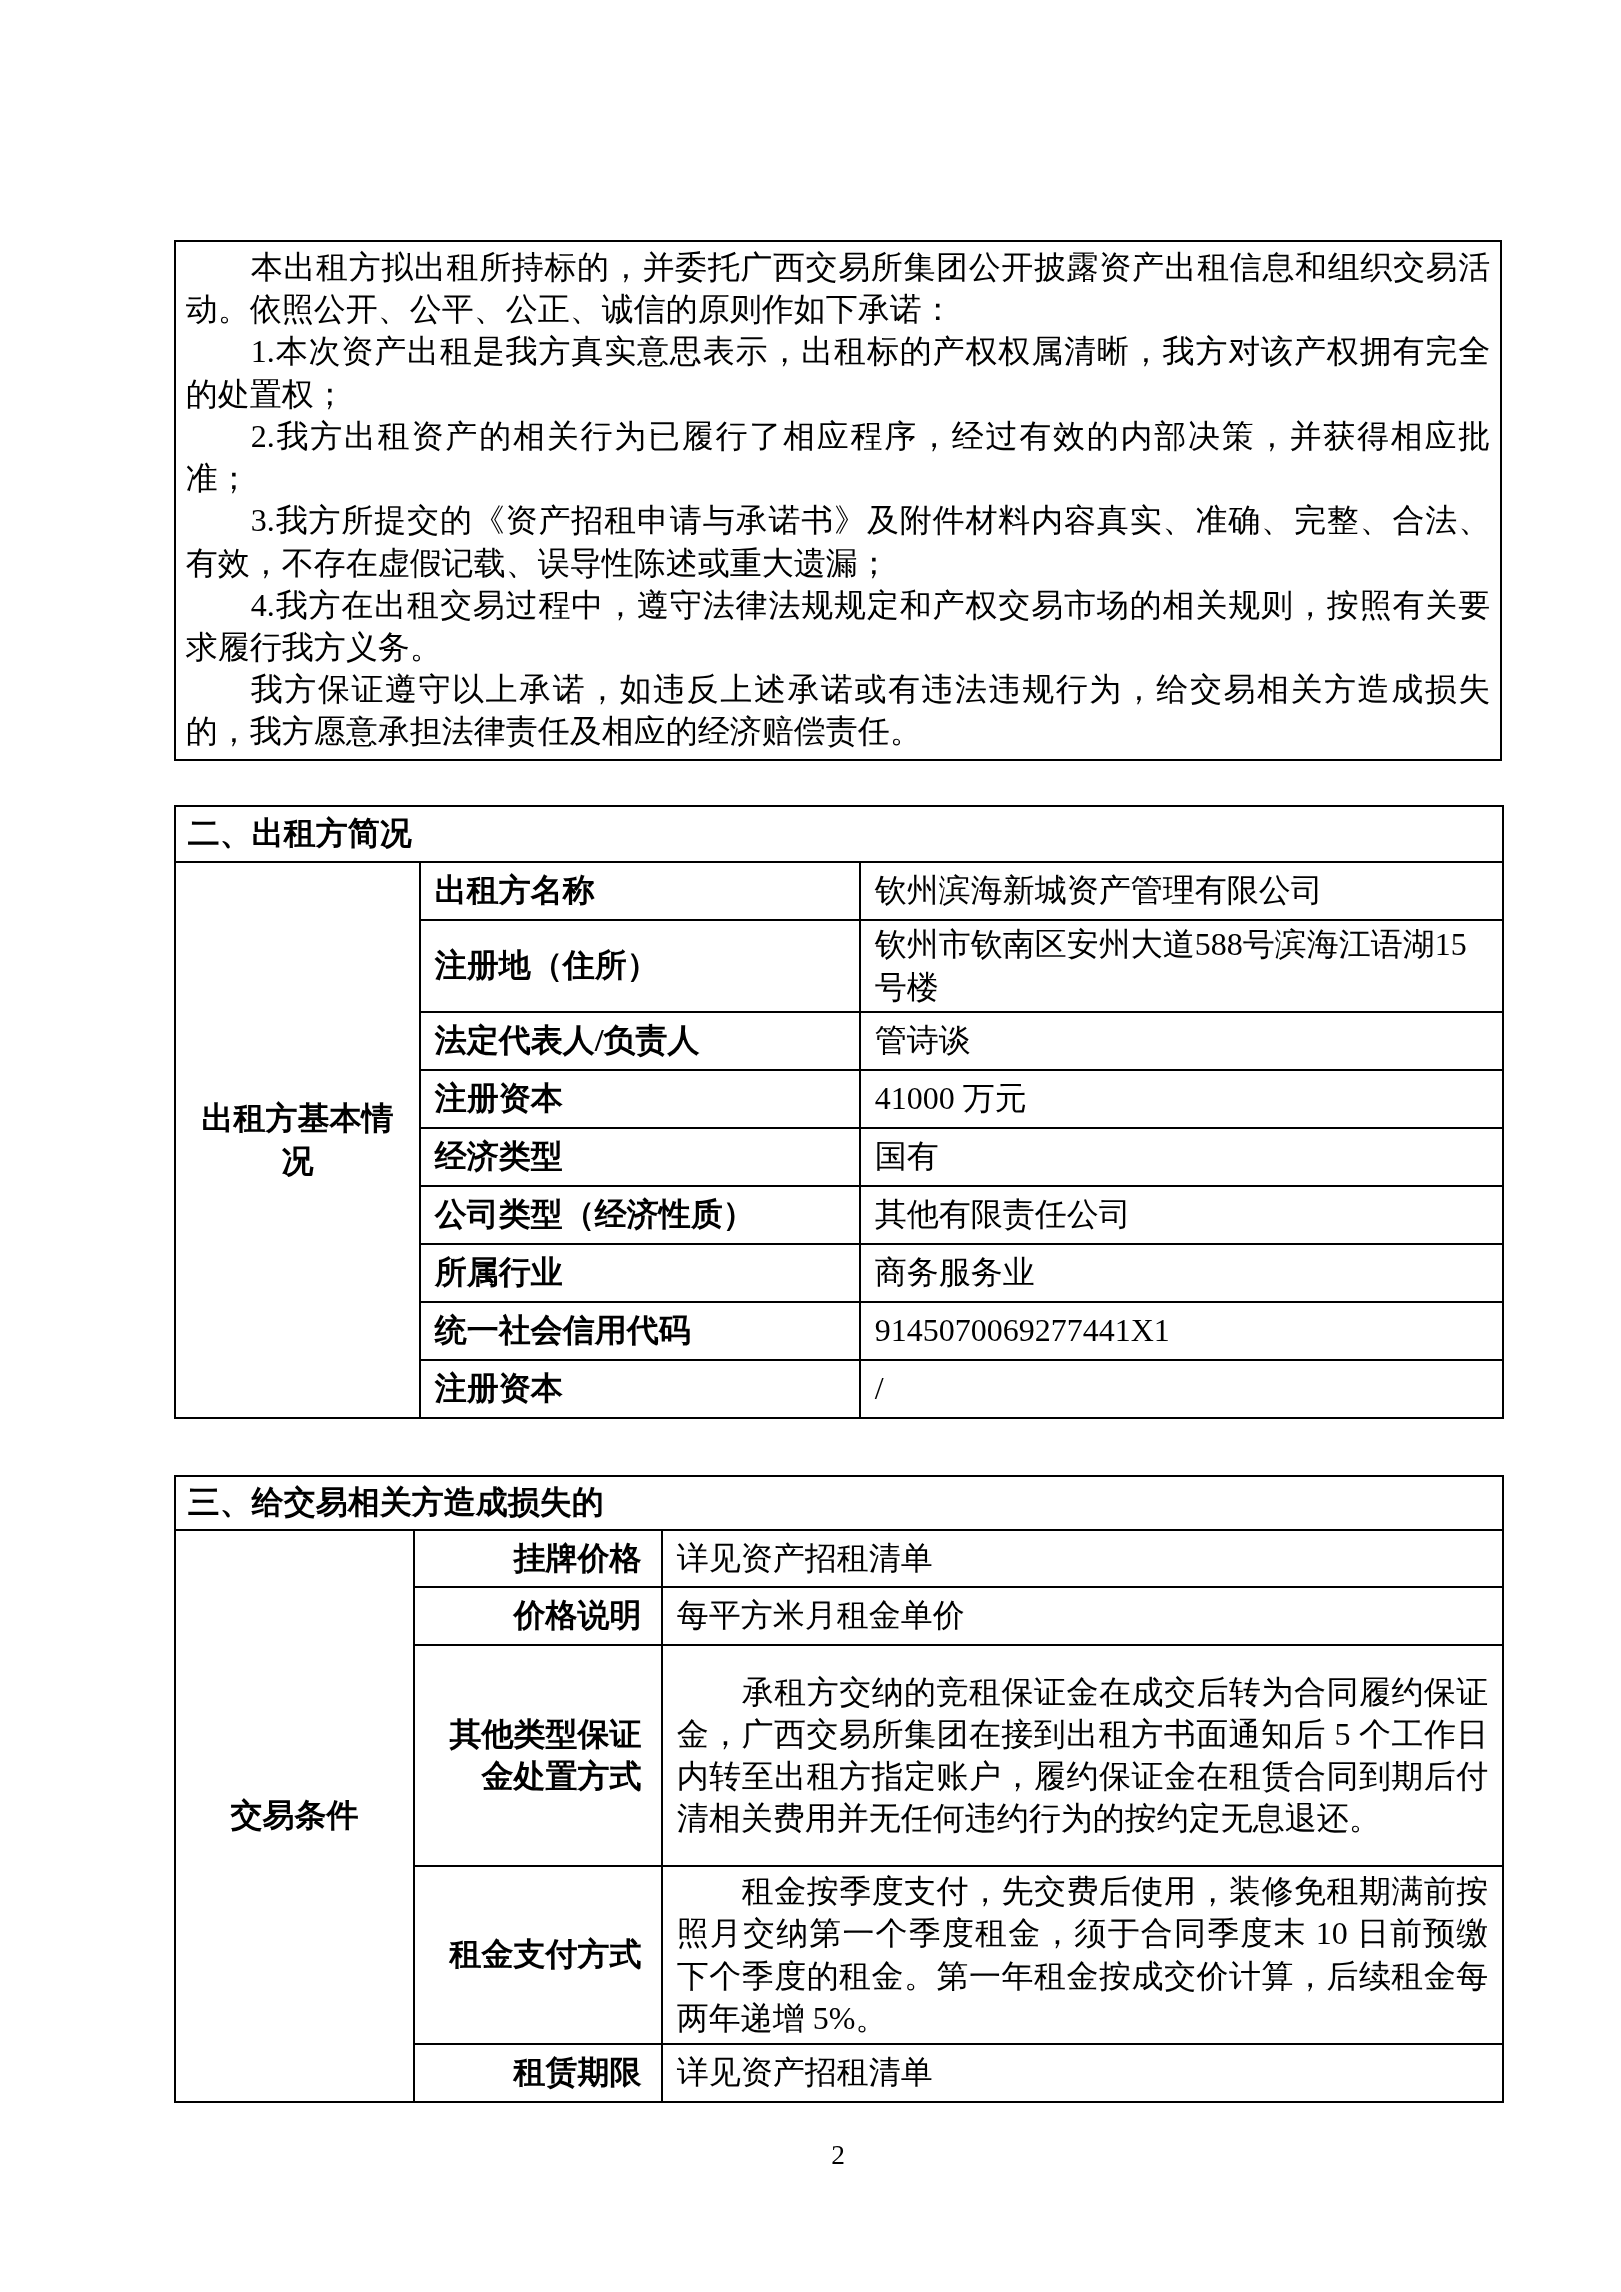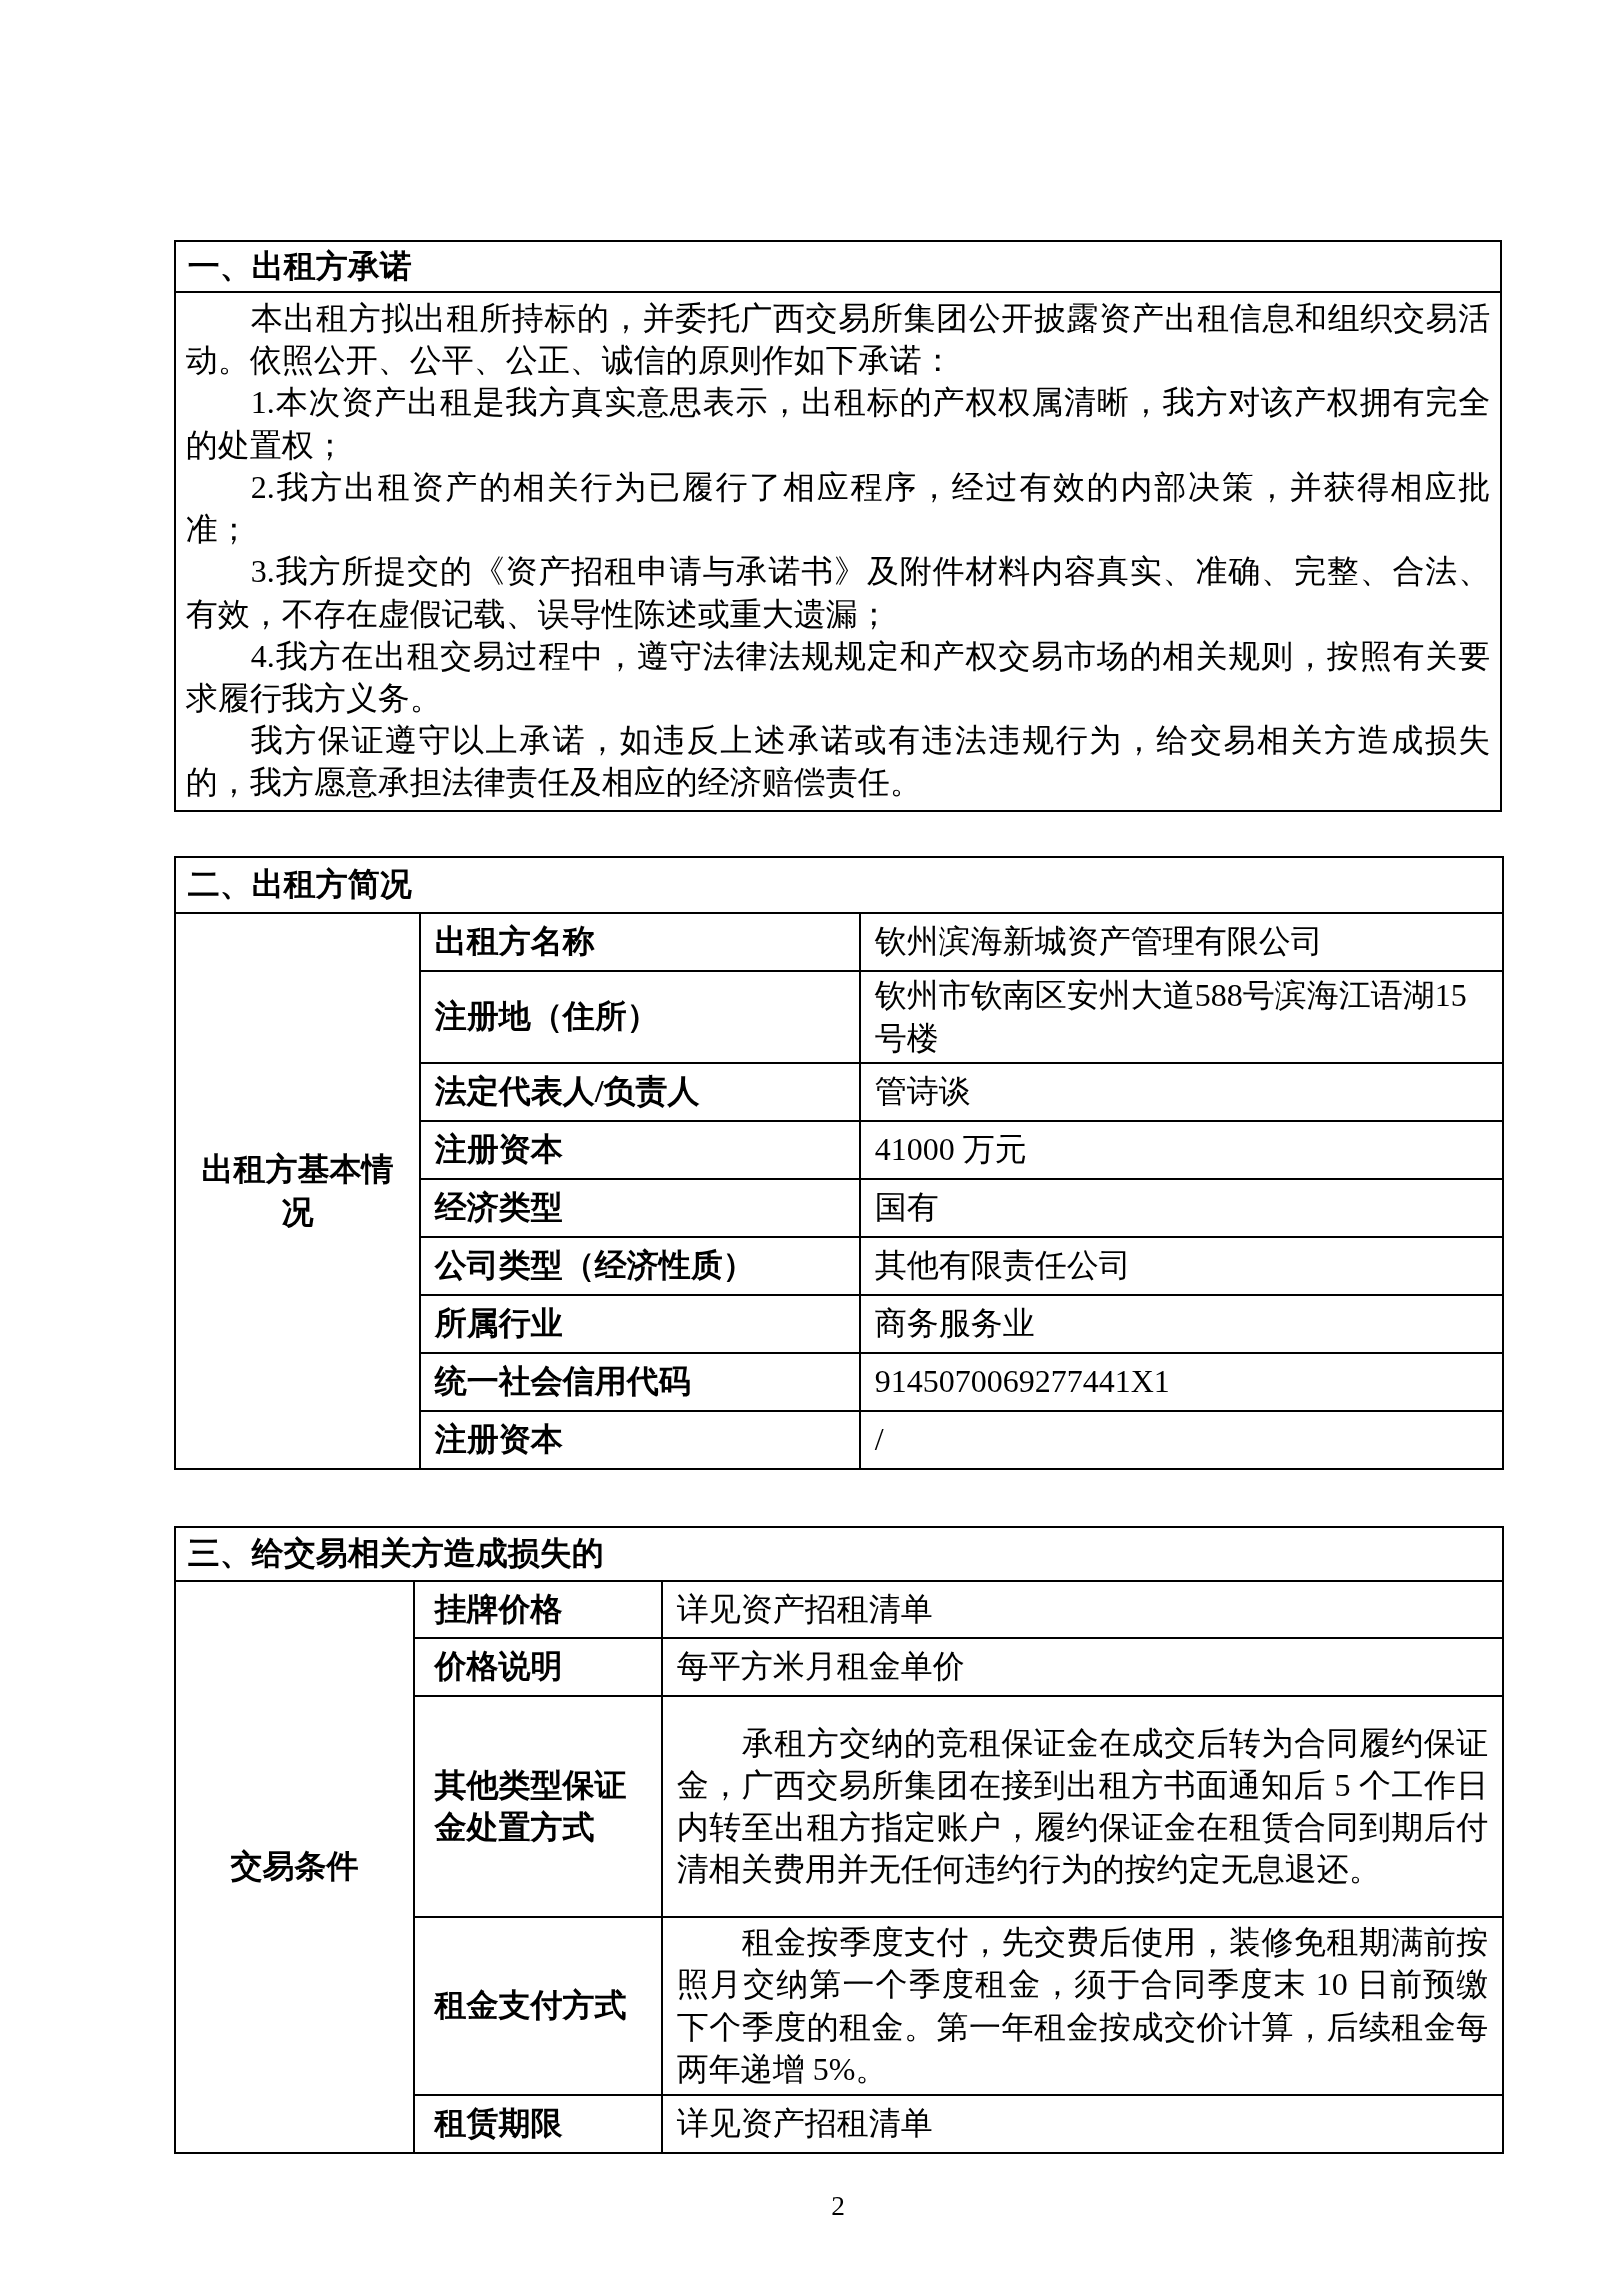--- a/index.html
+++ b/index.html
@@ -67,21 +67,21 @@
   }
   
   .t3 tr.hdr td{height:52px;}
   .t3 tr.r1 td{height:51px;}
   .t3 tr.r2 td{height:52px;}
   .t3 tr.r3 td{height:215px;}
   .t3 tr.r4 td{height:172px;}
   .t3 tr.r5 td{height:52px;margin-left:30px;}
   .t3 td.lbl{
     font-weight:bold;
-    text-align:left;
+    text-align:right;
     padding:0 19.6px;
   }
   .t3 td.val{
     text-align:left;
     padding:2px 13.7px;
   }
   .t3 td.val p{margin:0;}
   .t3 td.val.jst p{
     text-indent:65px;
     text-align:justify;
@@ -95,23 +95,20 @@
   }
 </style>
 </head>
 <body>
 
 <div class="page">
   <div class="content">
 
     <table class="tbl t1">
       <tbody>
-          <tr class="hdr">
-        <td>一、出租方承诺</td>
-      </tr>
       <tr>
         <td class="body1">
           <p>本出租方拟出租所持标的，并委托广西交易所集团公开披露资产出租信息和组织交易活动。依照公开、公平、公正、诚信的原则作如下承诺：</p>
           <p>1.本次资产出租是我方真实意思表示，出租标的产权权属清晰，我方对该产权拥有完全的处置权；</p>
           <p>2.我方出租资产的相关行为已履行了相应程序，经过有效的内部决策，并获得相应批准；</p>
           <p>3.我方所提交的《资产招租申请与承诺书》及附件材料内容真实、准确、完整、合法、有效，不存在虚假记载、误导性陈述或重大遗漏；</p>
           <p>4.我方在出租交易过程中，遵守法律法规规定和产权交易市场的相关规则，按照有关要求履行我方义务。</p>
           <p>我方保证遵守以上承诺，如违反上述承诺或有违法违规行为，给交易相关方造成损失的，我方愿意承担法律责任及相应的经济赔偿责任。</p>
         </td>
       </tr>

